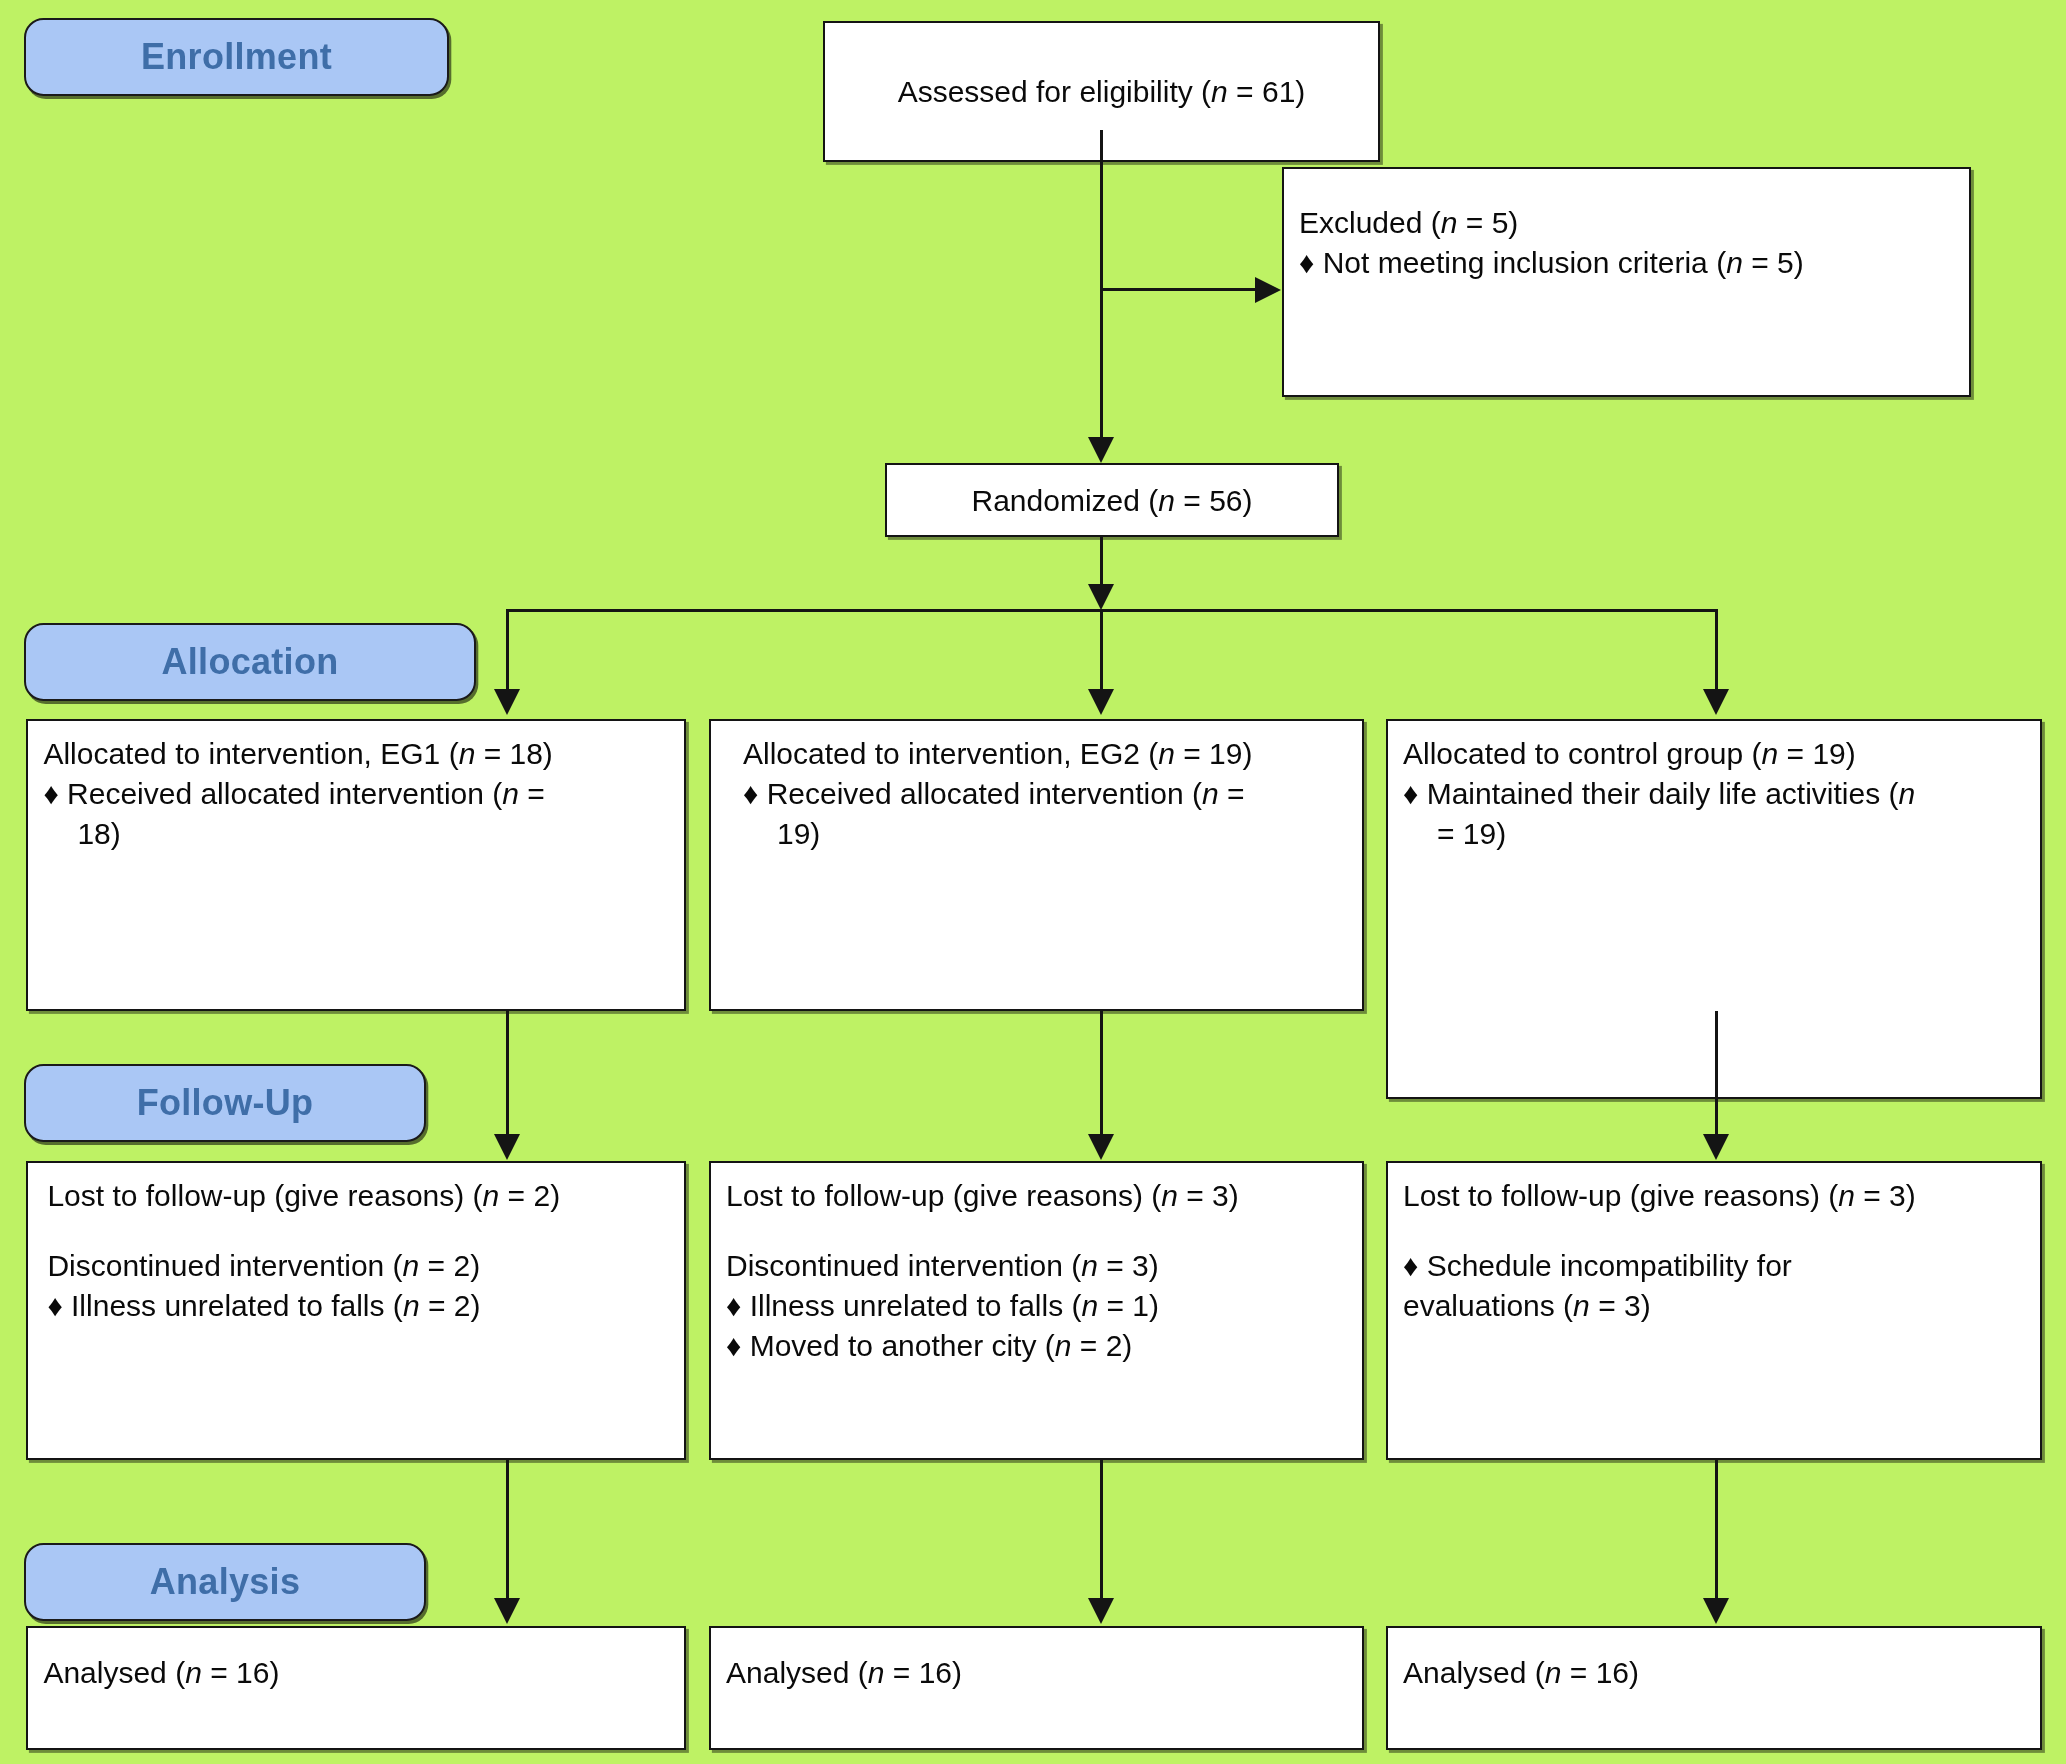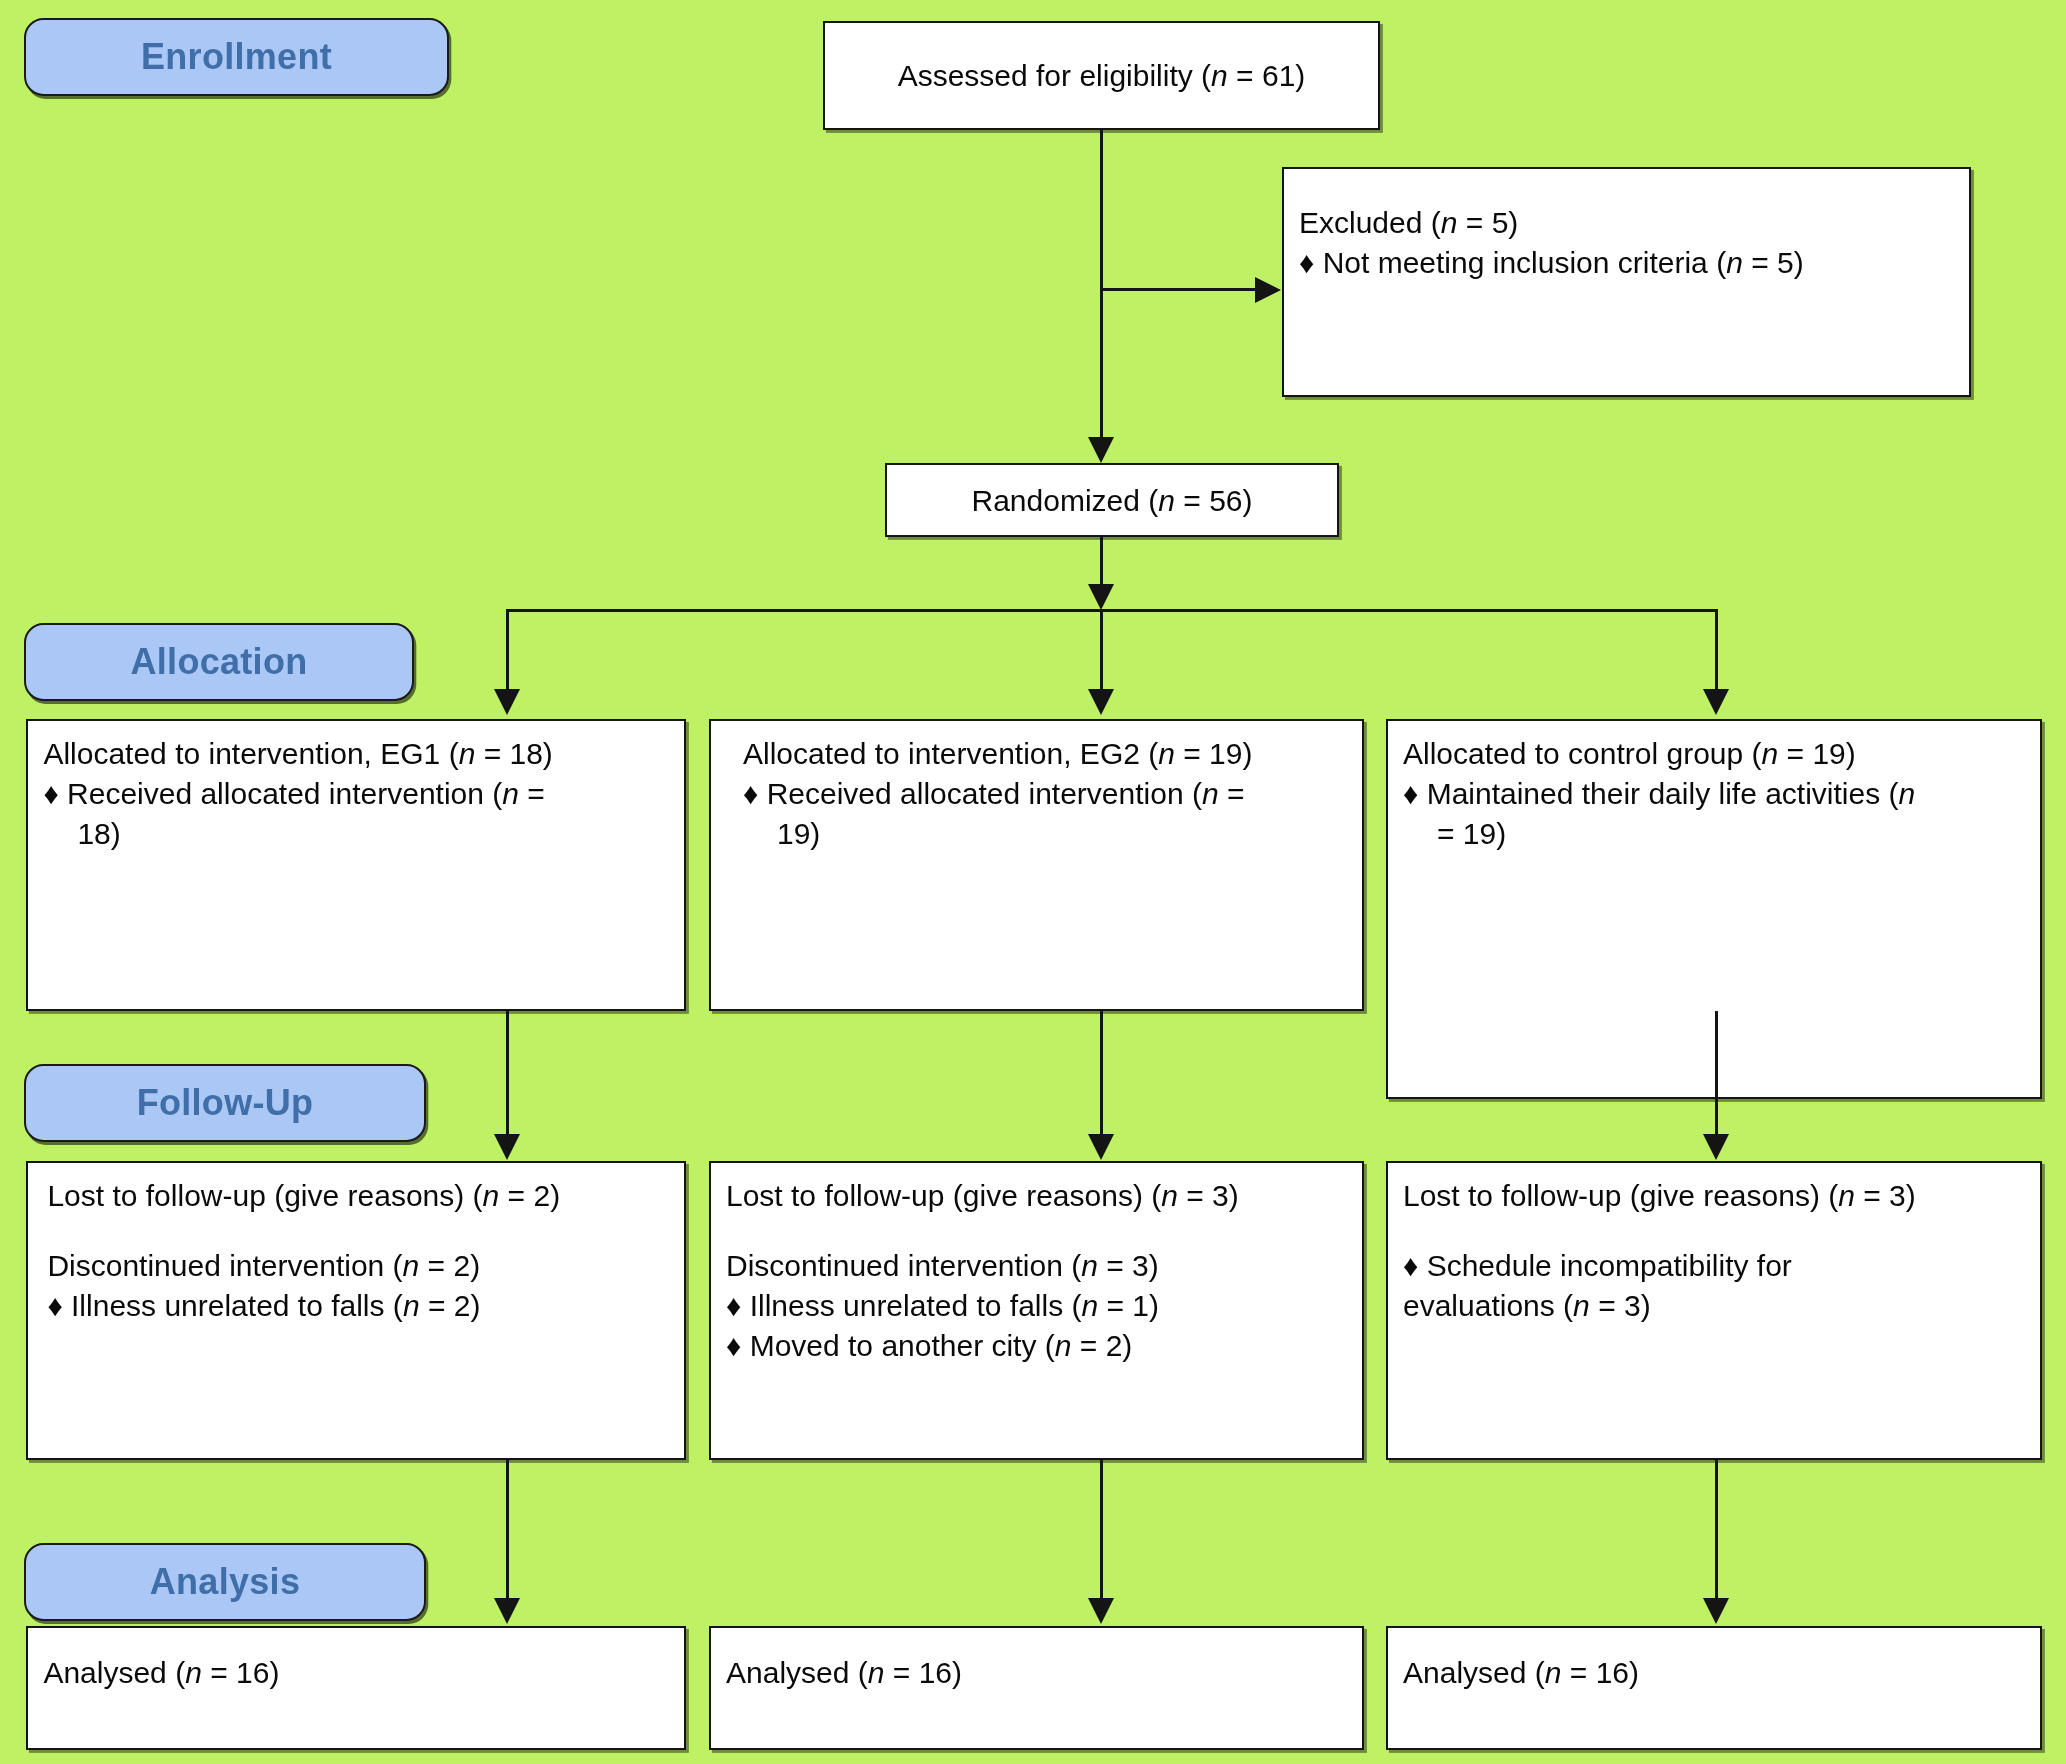--- a/index.html
+++ b/index.html
@@ -100,33 +100,33 @@
 </style>
 </head>
 <body>
 
 <div id="canvas">
 
   <div class="stage-pill" style="left:24px; top:18.4px; width:425px; height:78px;">
     <span>Enrollment</span>
   </div>
 
-  <div class="stage-pill" style="left:24px; top:623px; width:390px; height:78px;">
+  <div class="stage-pill" style="left:24px; top:623px; width:452px; height:78px;">
     <span>Allocation</span>
   </div>
 
   <div class="stage-pill" style="left:24px; top:1064px; width:402px; height:78px;">
     <span>Follow-Up</span>
   </div>
 
   <div class="stage-pill" style="left:24px; top:1543px; width:402px; height:78px;">
     <span>Analysis</span>
   </div>
 
-  <div class="box center" style="left:823px; top:20.7px; width:557px; height:109px;">
+  <div class="box center" style="left:823px; top:20.7px; width:557px; height:141px;">
     <p><span>Assessed for eligibility (</span><em>n</em><span> = 61)</span></p>
   </div>
 
   <div class="box" style="left:1282px; top:167px; width:689px; height:230px; padding-top:34px;">
     <p><span>Excluded (</span><em>n</em><span> = 5)</span></p>
     <p class="hang"><span>♦ Not meeting inclusion criteria (</span><em>n</em><span> = 5)</span></p>
   </div>
 
   <div class="box center" style="left:885px; top:463px; width:454px; height:74px;">
     <p><span>Randomized (</span><em>n</em><span> = 56)</span></p>

